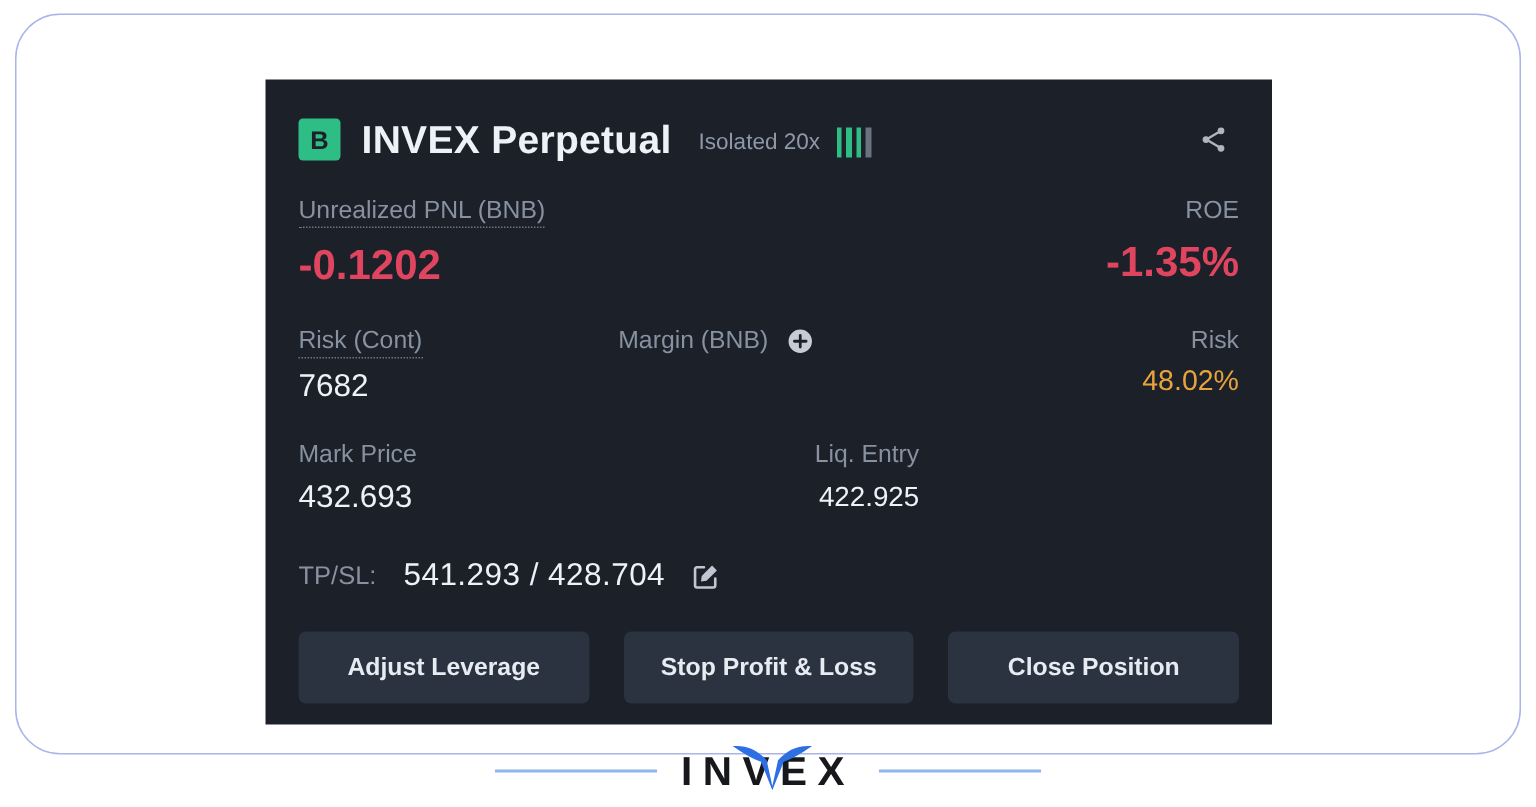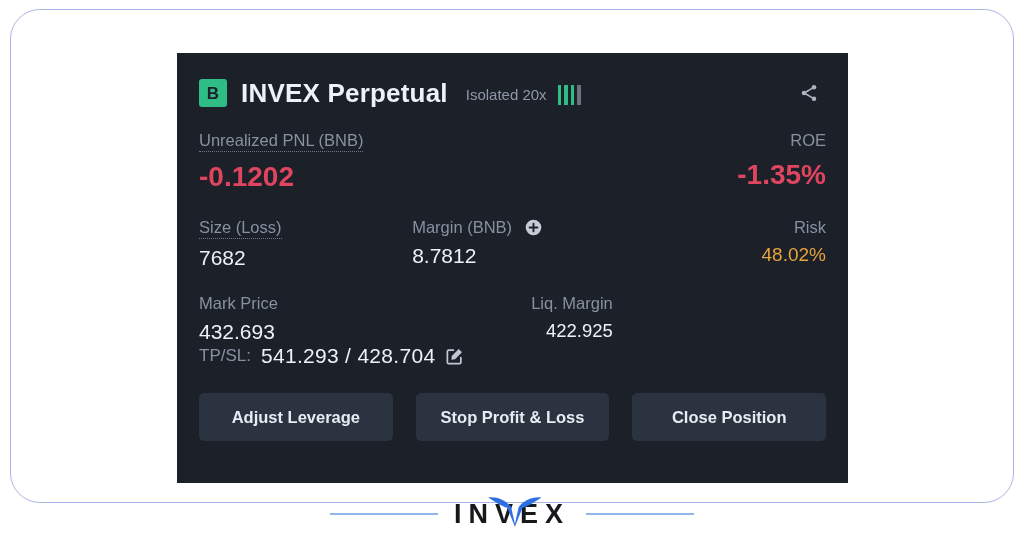--- a/index.html
+++ b/index.html
@@ -147,21 +147,22 @@
   .margin-lbl-wrap {
     display: inline-flex;
     align-items: center;
     gap: 13px;
   }
 
   
   .tpsl {
     display: flex;
     align-items: center;
-    gap: 10px;
+    margin-top: 28px;
+    gap: 18px;
   }
   .tpsl-label {
     color: #8791a0;
     font-size: 17px;
   }
   .tpsl-value {
     color: #eef1f6;
     font-size: 21px;
     letter-spacing: .3px;
   }
@@ -270,46 +271,45 @@
         <div class="val neg">-0.1202</div>
       </div>
       <div class="col right" style="width:40%">
         <span class="lbl">ROE</span>
         <div class="val neg">-1.35%</div>
       </div>
     </div>
 
     <div class="row row-size">
       <div class="col" style="width:34%">
-        <span class="lbl dotted">Size (Loss)</span>
+        <span class="lbl dotted">Risk (Cont)</span>
         <div class="val">7682</div>
       </div>
       <div class="col mid" style="width:34%">
         <span class="margin-lbl-wrap">
           <span class="lbl">Margin (BNB)</span>
           <svg width="17" height="17" viewBox="0 0 24 24">
             <circle cx="12" cy="12" r="11" fill="#c6ccd6"></circle>
             <path d="M12 6.5 V17.5 M6.5 12 H17.5" stroke="#1b2029" stroke-width="2.6" stroke-linecap="round"></path>
           </svg>
         </span>
-        <div class="val">8.7812</div>
       </div>
       <div class="col right" style="width:32%">
         <span class="lbl">Risk</span>
         <div class="val warn">48.02%</div>
       </div>
     </div>
 
     <div class="row row-price">
       <div class="col mid" style="width:34%">
         <span class="lbl">Mark Price</span>
         <div class="val">432.693</div>
       </div>
       <div class="col right" style="width:32%">
-        <span class="lbl">Liq. Margin</span>
+        <span class="lbl">Liq. Entry</span>
         <div class="val small">422.925</div>
       </div>
     </div>
 
     <div class="tpsl">
       <span class="tpsl-label">TP/SL:</span>
       <span class="tpsl-value">541.293 / 428.704</span>
       <svg width="19" height="19" viewBox="0 0 24 24" fill="none">
         <path d="M20 13.5 V19.5 A1.6 1.6 0 0 1 18.4 21 H4.6 A1.6 1.6 0 0 1 3 19.5 V5.6 A1.6 1.6 0 0 1 4.6 4 H10.5" stroke="#c0c7d2" stroke-width="2.2" stroke-linecap="round" stroke-linejoin="round"></path>
         <path d="M17.3 2.6 L21.4 6.7 L12.7 15.4 L8 16 L8.6 11.3 Z" fill="#c0c7d2"></path>

